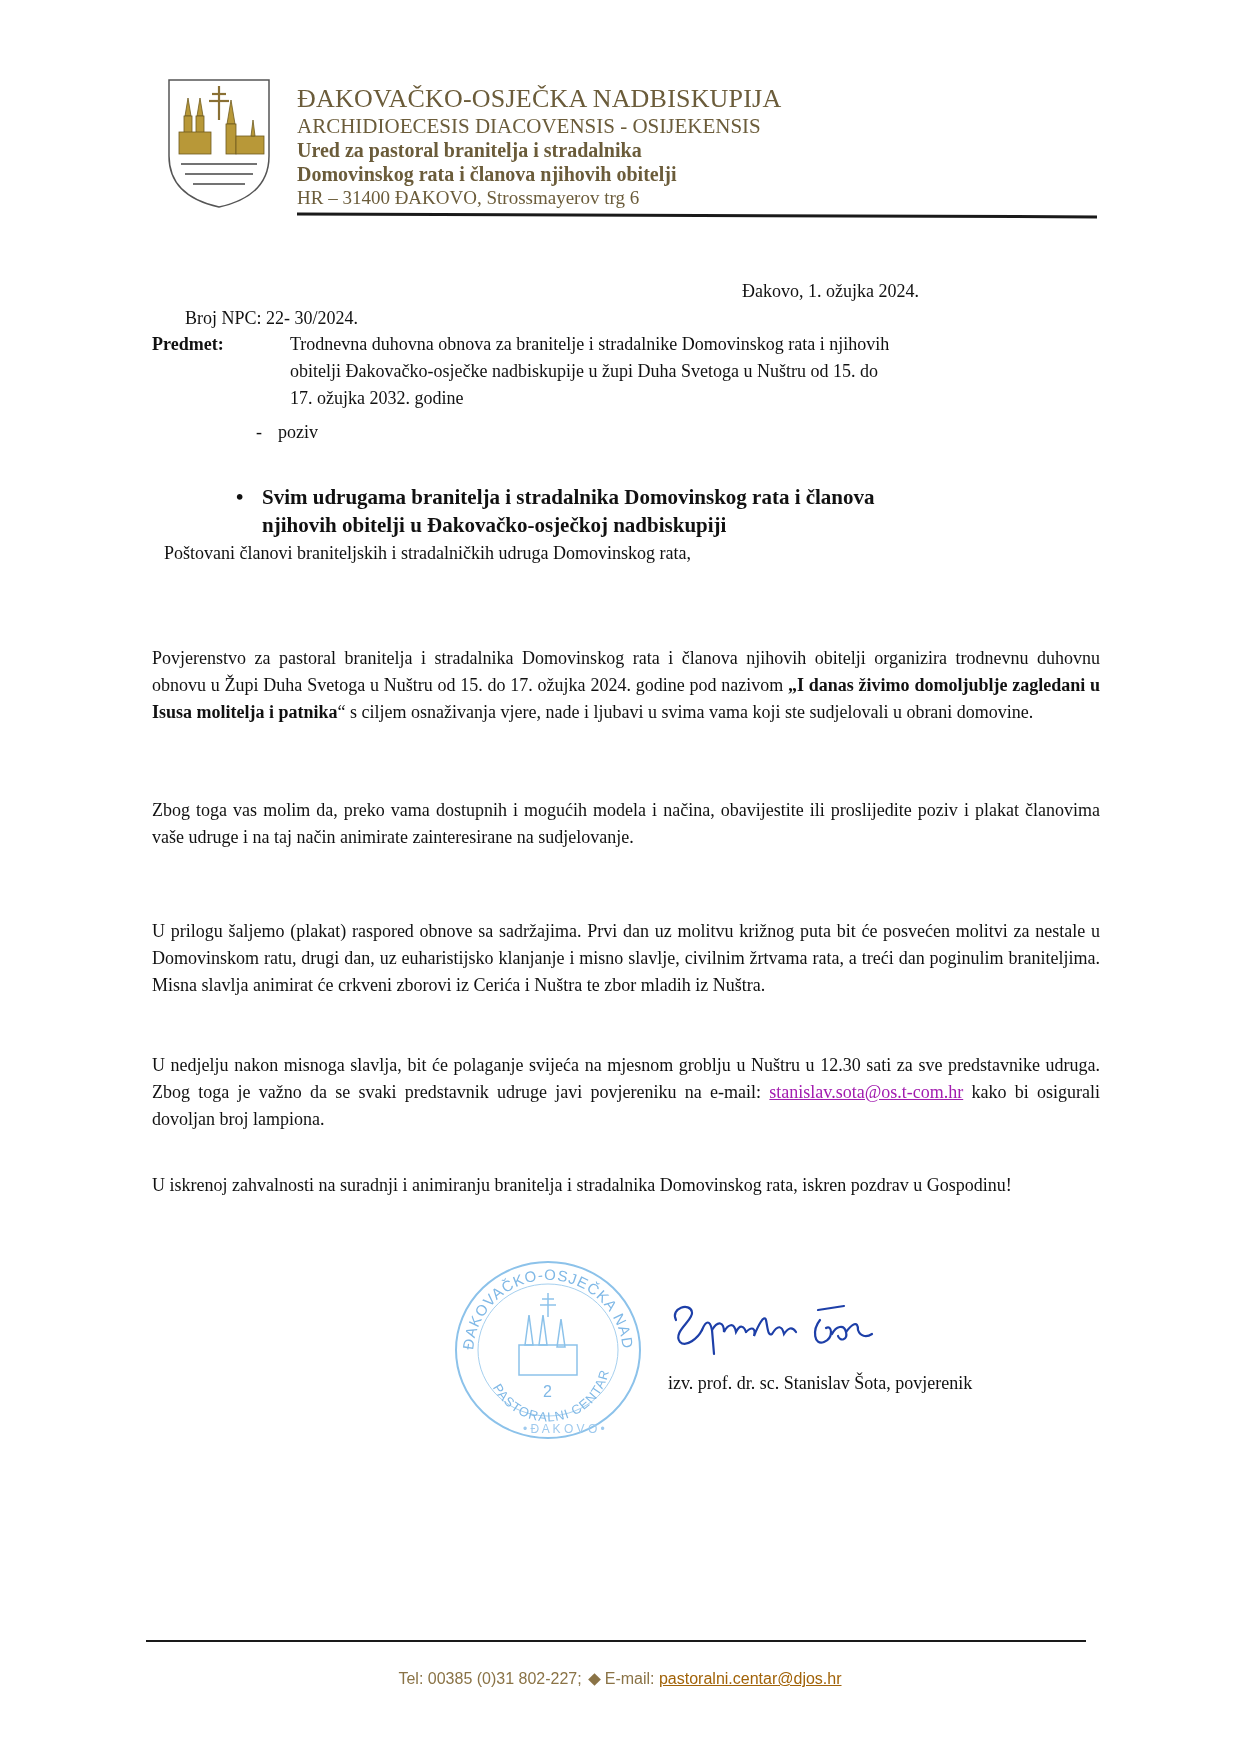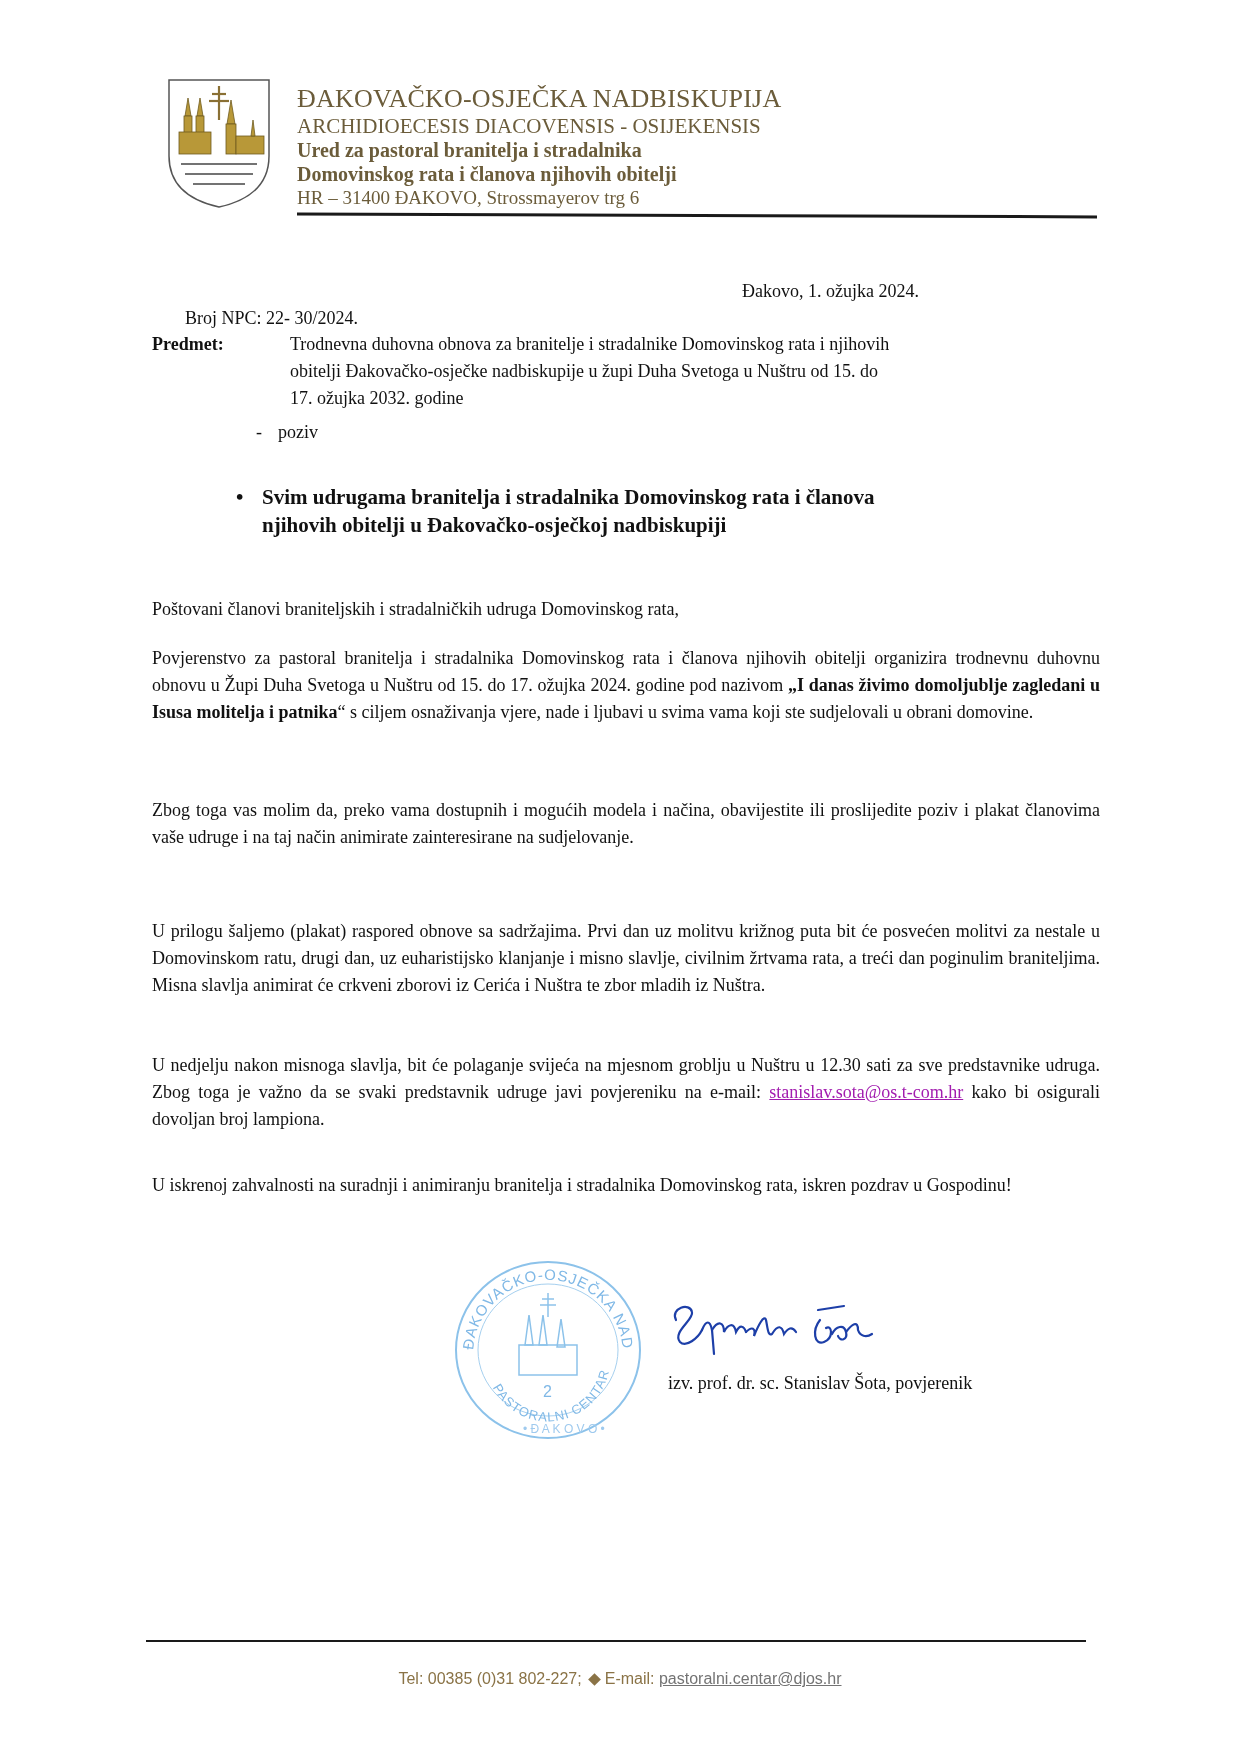--- a/index.html
+++ b/index.html
@@ -25,41 +25,41 @@
     .predmet .lbl { font-weight: bold; }
     .predmet .row { display: flex; }
     .predmet .val { width: 810px; text-align: left; }
     .poziv { left: 286px; top: 419px; white-space: nowrap; }
     .poziv .dash { display: inline-block; width: 22px; margin-left: -30px; }
 
     .recip { left: 262px; top: 483px; width: 820px; font-weight: bold; font-size: 21px; line-height: 28px; }
     .recip .bullet { position: absolute; left: -26px; top: 0; }
 
     .p { left: 152px; width: 948px; text-align: justify; }
-    .p1 { top: 596px; }
+    .p1 { top: 540px; margin-left: 12px; }
     .p2 { top: 623px; margin-top: 22px; }
     .p3 { top: 797px; }
     .p4 { top: 918px; }
     .p5 { top: 1052px; }
     .p6 { top: 1172px; }
     .b { font-weight: bold; }
     a.mail { color: #a21caf; text-decoration: underline; }
 
     
     .stamp { left: 443px; top: 1255px; width: 210px; height: 190px; }
     .sig { left: 668px; top: 1290px; width: 300px; height: 70px; }
     .signame { left: 668px; top: 1370px; white-space: nowrap; }
 
     
     .ftr-rule { left: 146px; top: 1640px; width: 940px; height: 2px; background: #1a1a1a; }
     .ftr { left: 0; top: 1670px; width: 1240px; text-align: center;
            font-family: "Liberation Sans", "DejaVu Sans", sans-serif; font-size: 16px; color: #8a7346; }
     .ftr .diamond { display: inline-block; width: 9px; height: 9px; background: #8a7346;
                     transform: rotate(45deg); margin: 0 6px 1px 8px; vertical-align: middle; }
-    .ftr a { color: #737373; text-decoration: underline; }
+    .ftr a { color: #a16207; text-decoration: underline; }
   </style>
 </head>
 <body>
 
 <div class="abs logo">
   <svg width="108" height="134" viewBox="0 0 108 134">
     <path d="M4 4 H104 V80 Q104 120 54 131 Q4 120 4 80 Z" fill="none" stroke="#555" stroke-width="1.5"></path>
 
     <g stroke="#8a7034" stroke-width="2.2" fill="none">
       <line x1="54" y1="10" x2="54" y2="44"></line>

